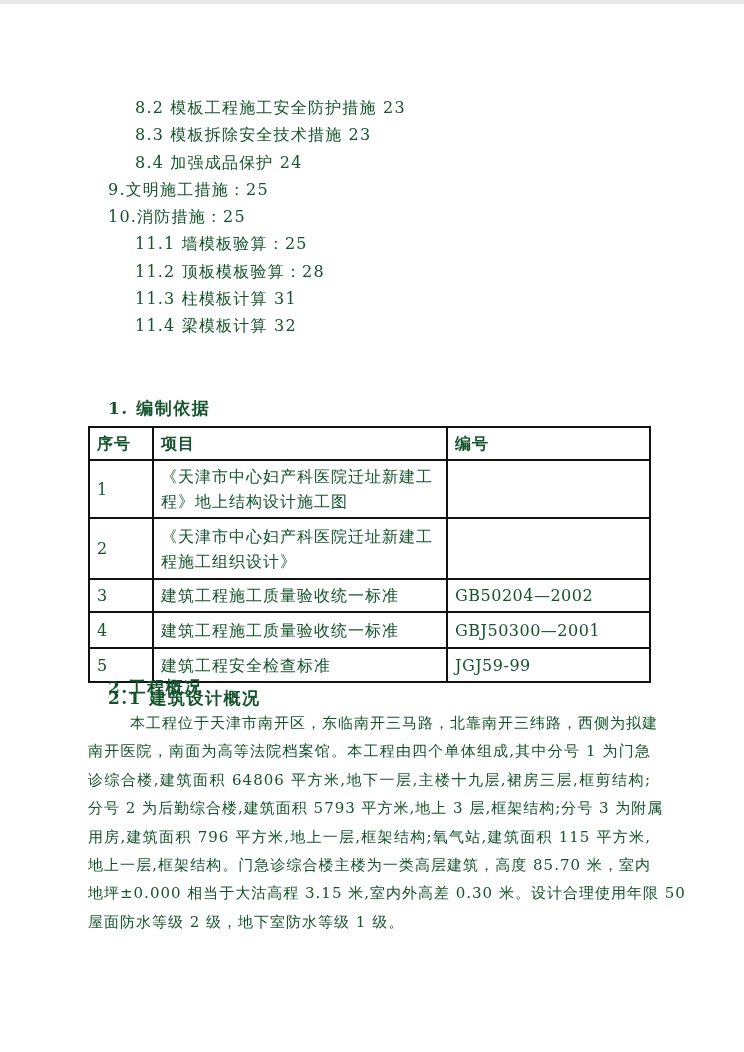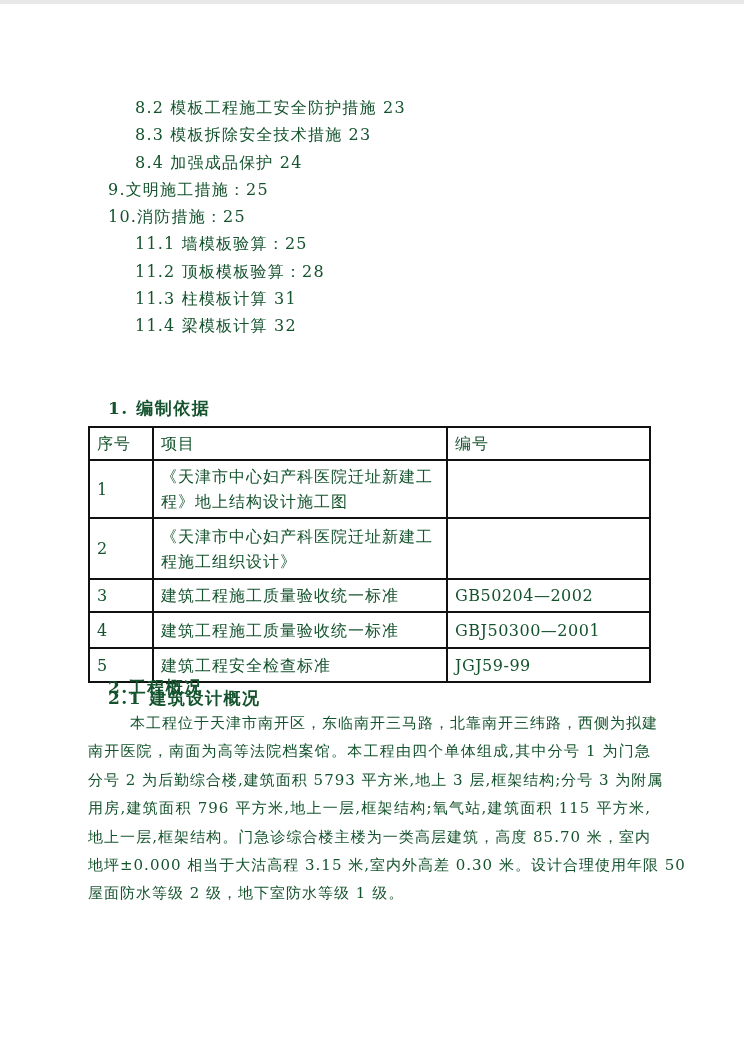--- a/index.html
+++ b/index.html
@@ -41,21 +41,21 @@
   table.refs col.c0{width:64px;}
   table.refs col.c1{width:294px;}
   table.refs col.c2{width:203px;}
   table.refs th,table.refs td{
     border:2px solid #111;
     padding:2px 6px 2px 7px;
     text-align:left;vertical-align:middle;
     line-height:25px;
     font-weight:normal;
   }
-  table.refs th{font-weight:normal;height:27px;border-radius:7px;}
+  table.refs th{font-weight:bold;height:27px;border-radius:7px;}
   tr.r0 td{height:52px;}
   tr.r1 td{height:55px;}
   tr.r2 td{height:27px;}
   tr.r3 td{height:30px;}
   tr.r4 td{height:28px;}
   td.code{letter-spacing:.5px;}
   td.code.centered{}
   
   .para{
     position:absolute;left:88px;top:705px;width:563px;
@@ -127,20 +127,21 @@
     </tr>
   </tbody>
     </table>
 
   <div class="h-sec" id="h2">2.工程概况</div>
   <div class="h-sec" id="h21">2.1 建筑设计概况</div>
 
   <div class="para">
     <div class="pline first">本工程位于天津市南开区，东临南开三马路，北靠南开三纬路，西侧为拟建</div>
     <div class="pline">南开医院，南面为高等法院档案馆。本工程由四个单体组成,其中分号 1 为门急</div>
+    <div class="pline">诊综合楼,建筑面积 64806 平方米,地下一层,主楼十九层,裙房三层,框剪结构;</div>
     <div class="pline">分号 2 为后勤综合楼,建筑面积 5793 平方米,地上 3 层,框架结构;分号 3 为附属</div>
     <div class="pline">用房,建筑面积 796 平方米,地上一层,框架结构;氧气站,建筑面积 115 平方米,</div>
     <div class="pline">地上一层,框架结构。门急诊综合楼主楼为一类高层建筑，高度 85.70 米，室内</div>
     <div class="pline">地坪±0.000 相当于大沽高程 3.15 米,室内外高差 0.30 米。设计合理使用年限 50</div>
     <div class="pline last">屋面防水等级 2 级，地下室防水等级 1 级。</div>
   </div>
 
 </div>
 
 </body></html>

